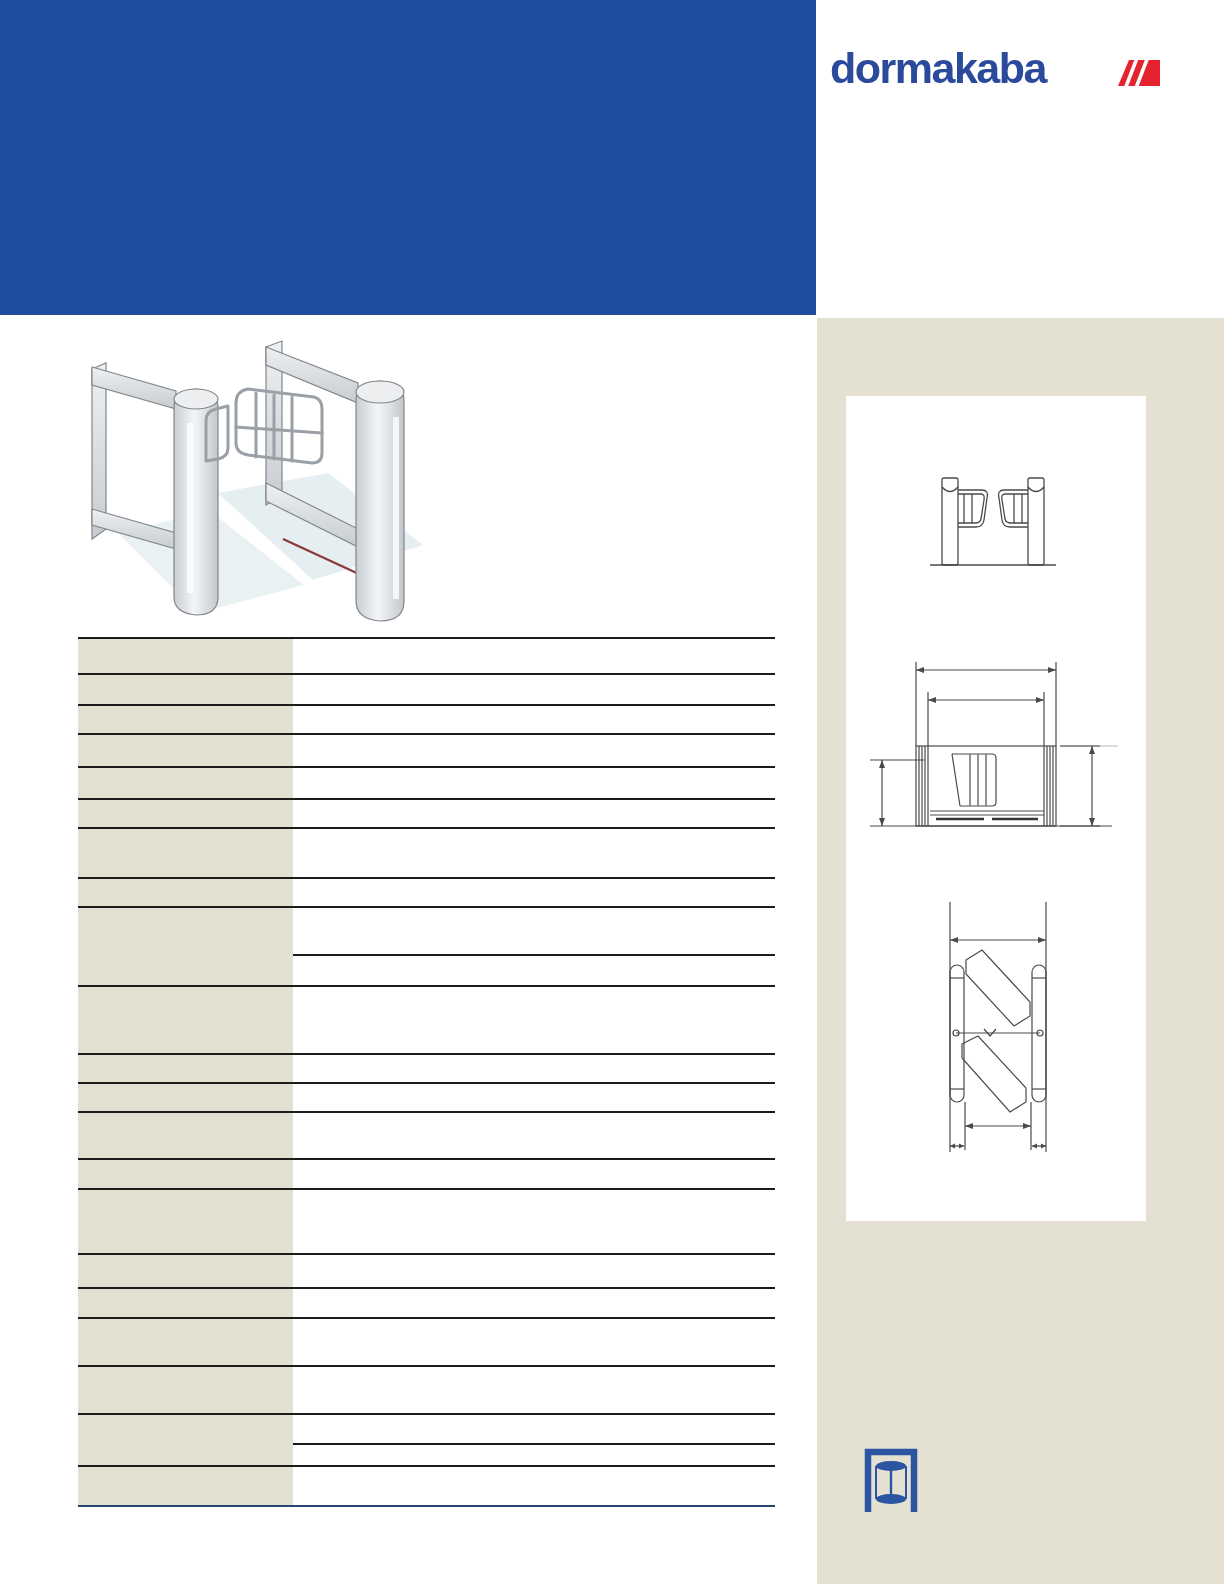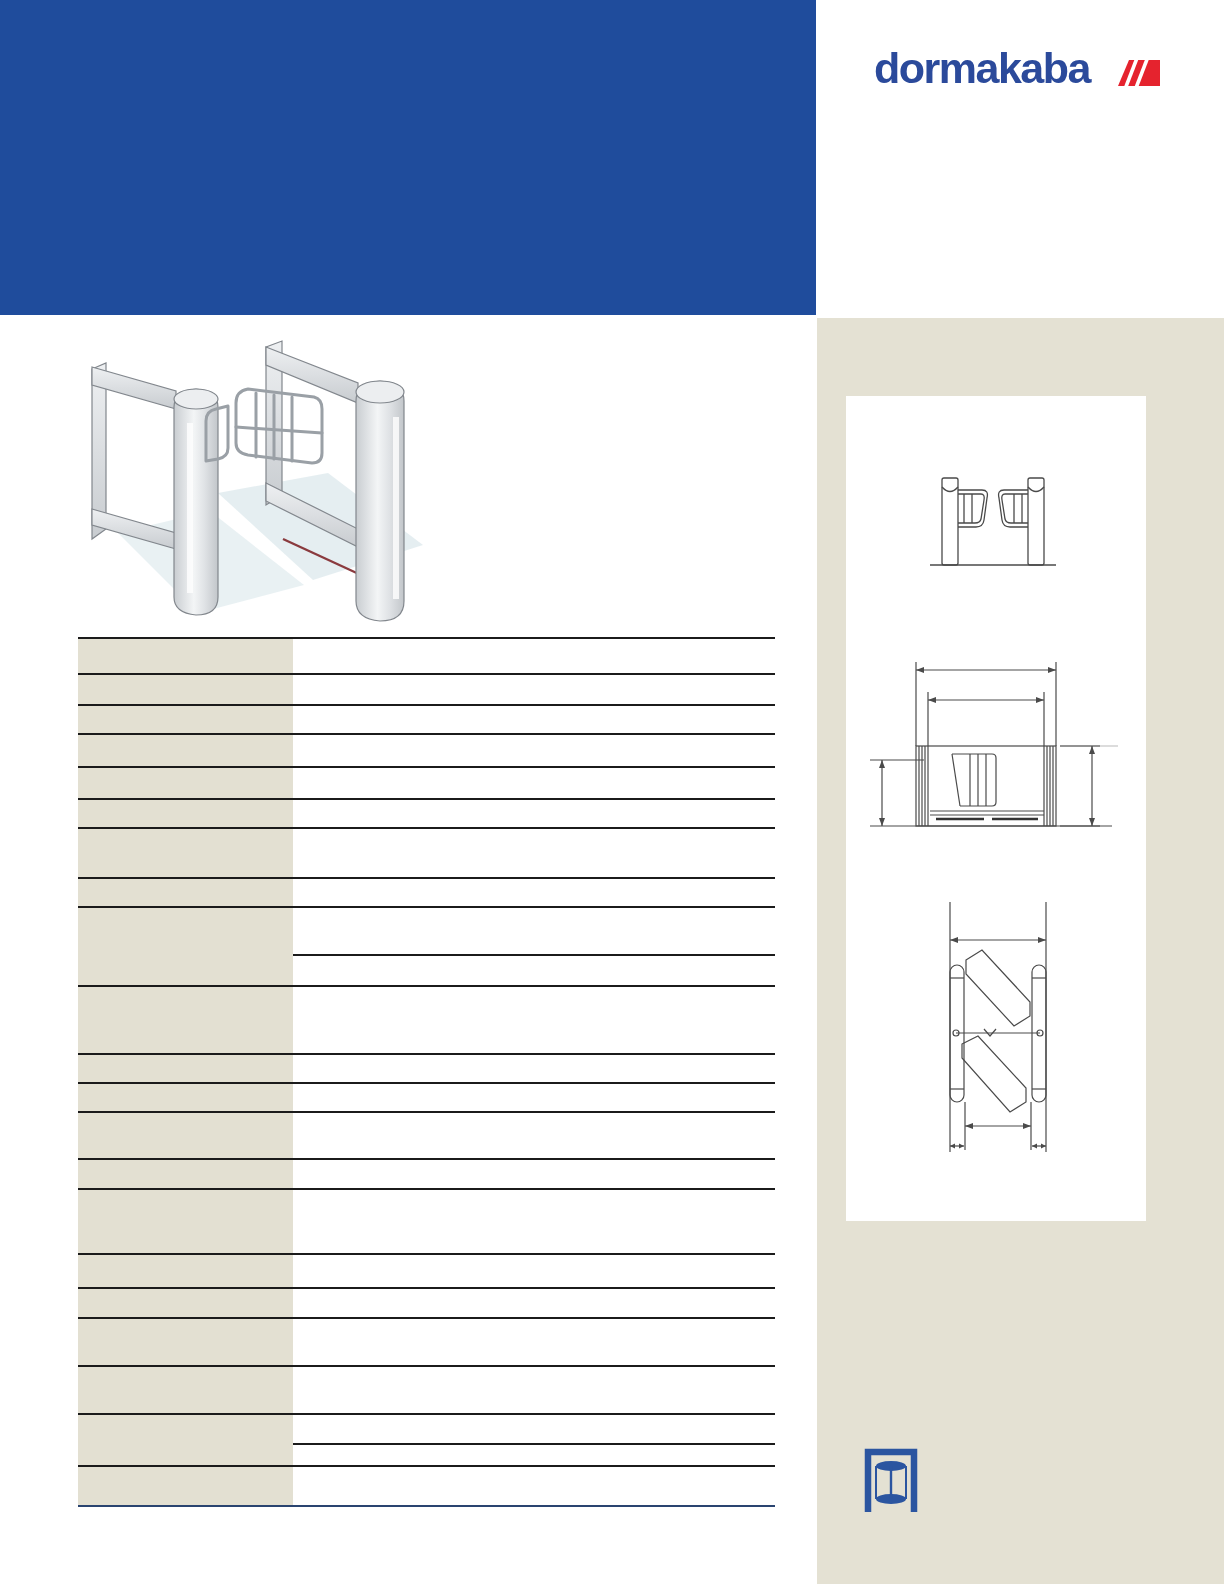--- a/index.html
+++ b/index.html
@@ -1,21 +1,21 @@
 <!DOCTYPE html>
 <html><head>
 <meta charset="utf-8">
 <style>
   html,body{margin:0;padding:0;background:#fff;}
   .page{position:relative;width:1224px;height:1584px;background:#ffffff;
         font-family:"Liberation Sans", sans-serif;overflow:hidden;}
 
   
   .band{position:absolute;left:0;top:0;width:816px;height:315px;background:#1f4c9c;}
-  .logo{position:absolute;left:874px;top:44px;width:300px;height:50px;white-space:nowrap;}
+  .logo{position:absolute;left:830px;top:44px;width:300px;height:50px;white-space:nowrap;}
   .logo-text{font-size:43px;font-weight:bold;letter-spacing:-1.5px;color:#2b4a9b;
              font-family:"Liberation Sans", sans-serif;}
   .logo-mark{position:absolute;left:1116px;top:58px;}
 
   
   .sidebar{position:absolute;left:817px;top:318px;width:407px;height:1266px;background:#e4e1d3;}
   .panel{position:absolute;left:846px;top:396px;width:300px;height:825px;background:#ffffff;}
   .drawing{position:absolute;}
 
   

